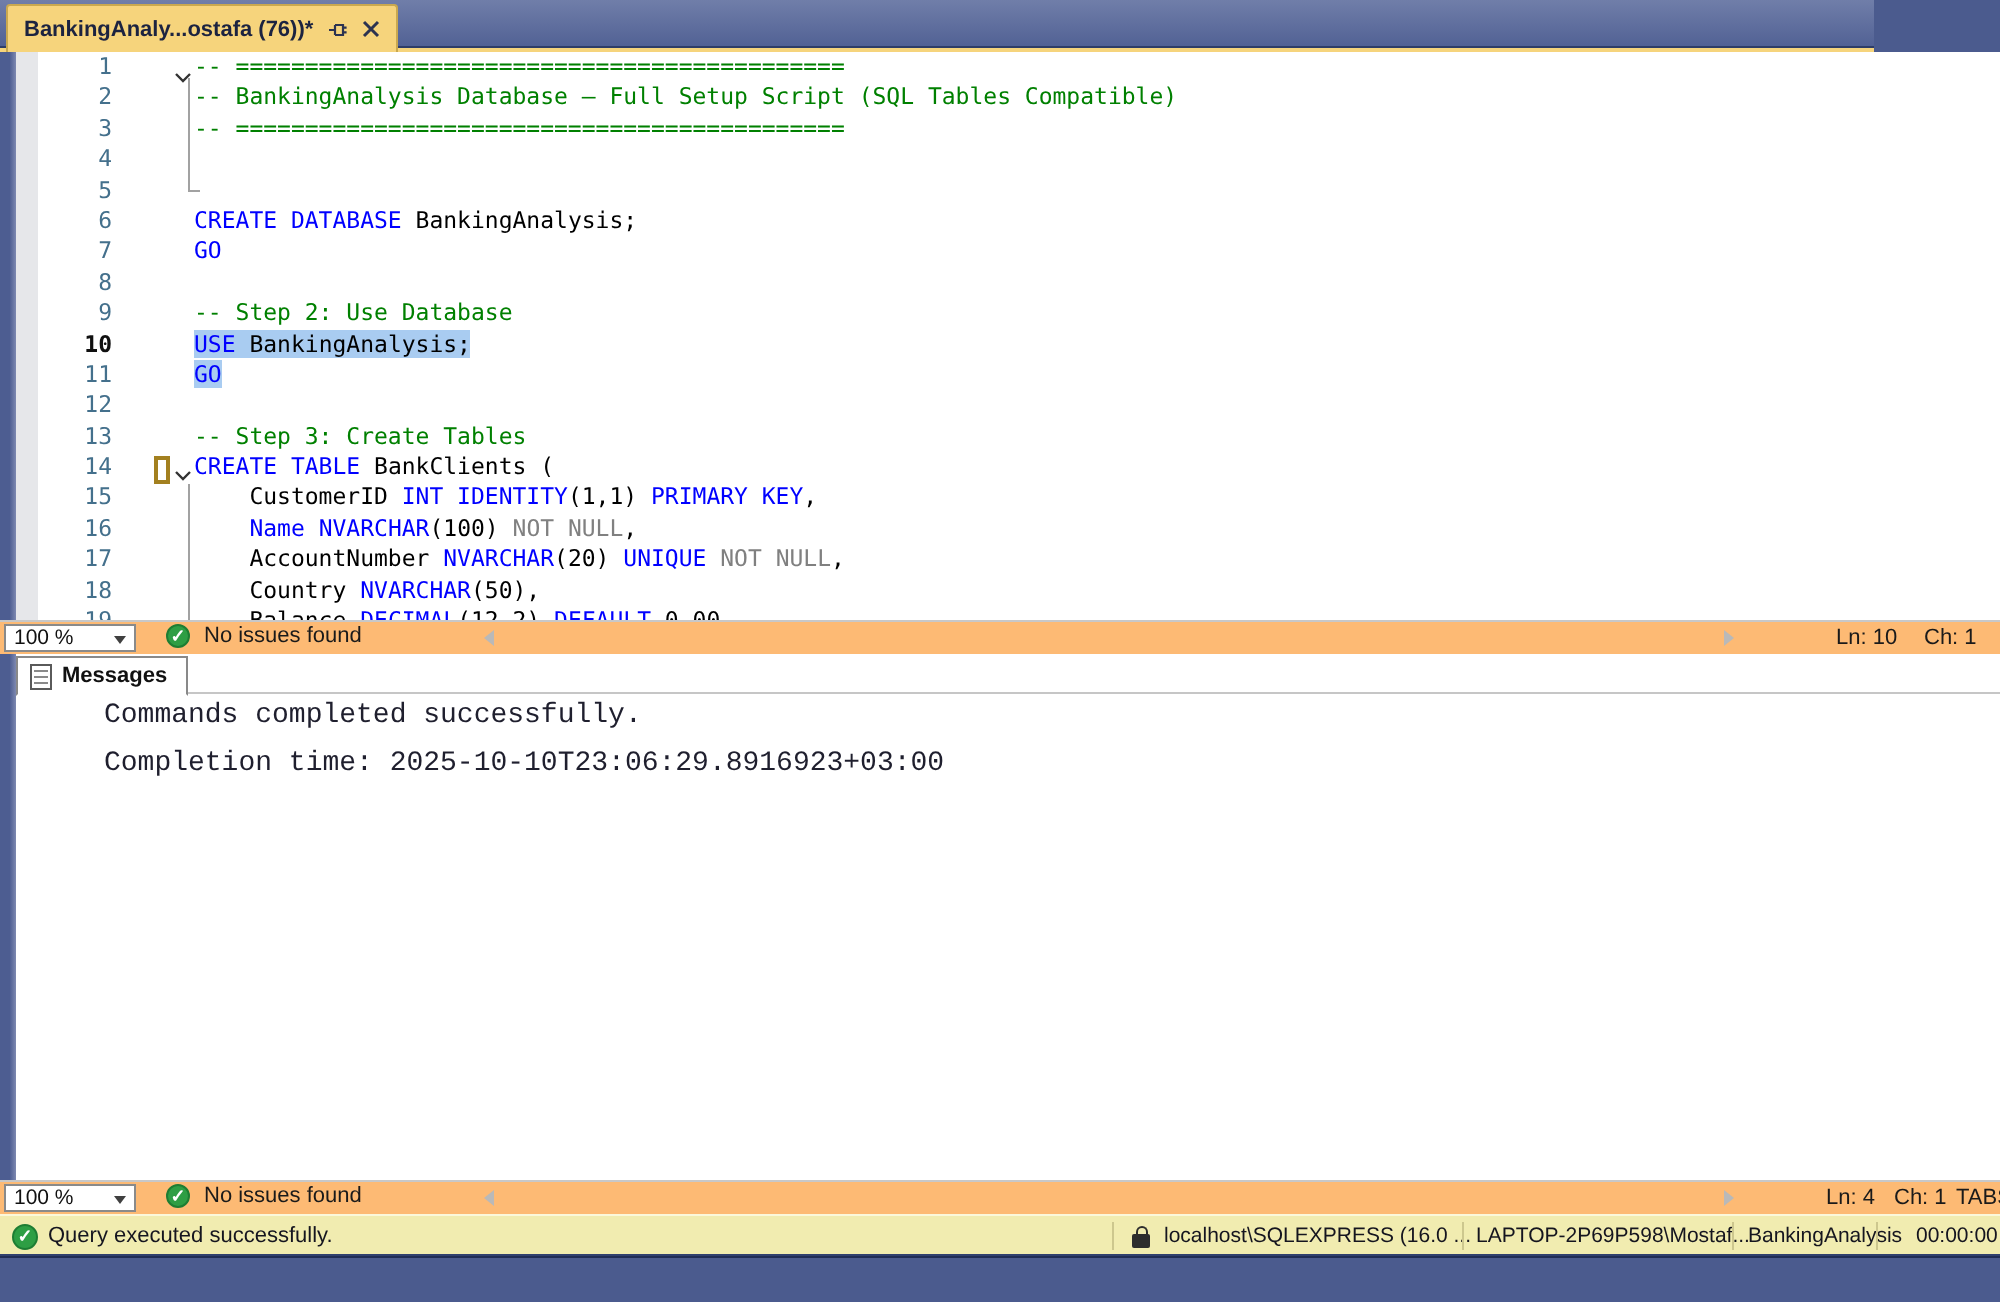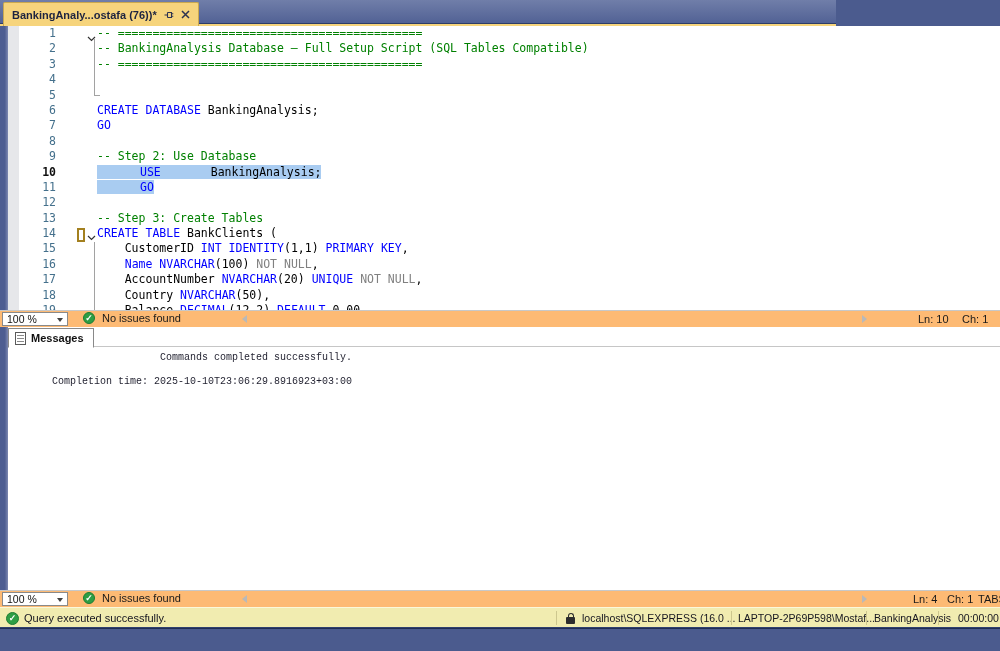--- a/index.html
+++ b/index.html
@@ -6,21 +6,21 @@
   body{
     width:1000px;height:651px;overflow:hidden;position:relative;
     background:#4b5b8e;
     font-family:"Liberation Sans",sans-serif;
     -webkit-font-smoothing:antialiased;
   }
   .win{position:absolute;inset:0;}
 
   
   .tabbar{
-    position:absolute;left:0;top:0;width:836px;height:26px;
+    position:absolute;left:0;top:0;width:937px;height:26px;
     background:linear-gradient(#707ea9,#4e5e92);
     text-align:center;
   }
   .tabbar .navy-line{position:absolute;left:0;right:0;bottom:2px;height:1px;background:#2e3d68;}
   .tabbar .gold-line{position:absolute;left:0;right:0;bottom:0;height:2px;background:#f6d47c;}
   .doc-tab{
     position:absolute;left:3px;top:2px;height:24px;z-index:3;
     background:#f6d47c;border:1px solid #c9a84f;border-bottom:none;
     border-radius:2px 2px 0 0;
     display:flex;align-items:center;gap:7px;padding:0 8px;box-sizing:border-box;
@@ -48,21 +48,21 @@
   .rows{position:absolute;left:11px;top:0;}
   .code-row{height:15.4px;line-height:15.4px;display:flex;white-space:pre;}
   .ln-num{display:inline-block;width:37px;text-align:right;color:#44708c;flex:none;}
   .ln-num.cur{color:#101010;font-weight:bold;}
   .ln-gap{display:inline-block;width:41px;flex:none;}
   .ln-txt{white-space:pre;}
   .tok-kw{color:#0000ff;}
   .tok-cm{color:#008000;}
   .tok-pl{color:#000000;}
   .tok-gr{color:#808080;}
-  .sel{background:#a9ccf1;padding-left:43px;}
+  .sel{background:#a9ccf1;}
   
   .chev{position:absolute;z-index:2;}
   .vline-capped{position:absolute;left:86px;width:5px;border-left:1px solid #a2a2a2;border-bottom:1px solid #a2a2a2;z-index:2;}
   .vline{position:absolute;left:86px;width:1px;background:#a2a2a2;z-index:2;}
   .change-box{position:absolute;left:69px;width:4px;height:10px;background:#fff;border:2px solid #a3801f;z-index:2;}
 
   
   .statusbar{
     position:absolute;left:0;width:1000px;height:17px;z-index:2;
     background:#fdba74;border-top:1px solid #c8c8c8;box-sizing:border-box;
@@ -103,21 +103,21 @@
     border:1px solid #898989;border-bottom:1px solid #ffffff;box-sizing:border-box;
     display:flex;align-items:center;gap:5px;padding:0 9px 0 6px;z-index:2;
     font-size:11px;color:#111;
   }
   .doc-ico{width:9px;height:11px;background:#fff;border:1px solid #5a5a5a;position:relative;flex:none;}
   .doc-ico i{position:absolute;left:1px;right:1px;height:1px;background:#8a8a8a;}
   .doc-ico i:nth-child(1){top:2px;}.doc-ico i:nth-child(2){top:5px;}.doc-ico i:nth-child(3){top:8px;}
   .msg-content{
     position:absolute;left:44px;top:25px;
     font-family:"Liberation Mono","DejaVu Sans Mono",monospace;
-    font-size:10px;line-height:12px;color:#1f1f2e;white-space:pre;text-align:right;
+    font-size:14px;line-height:12px;color:#1f1f2e;white-space:pre;
   }
 
   
   .querybar{
     position:absolute;left:0;top:607px;width:1000px;height:21px;z-index:2;
     background:#f1ecb0;border-top:1px solid #fbf8da;border-bottom:1px solid #30406e;
     box-sizing:border-box;overflow:hidden;
   }
   .qb-check{position:absolute;left:6px;top:4px;}
   .qb-status{position:absolute;left:24px;top:4px;font-size:11px;color:#15151f;}

